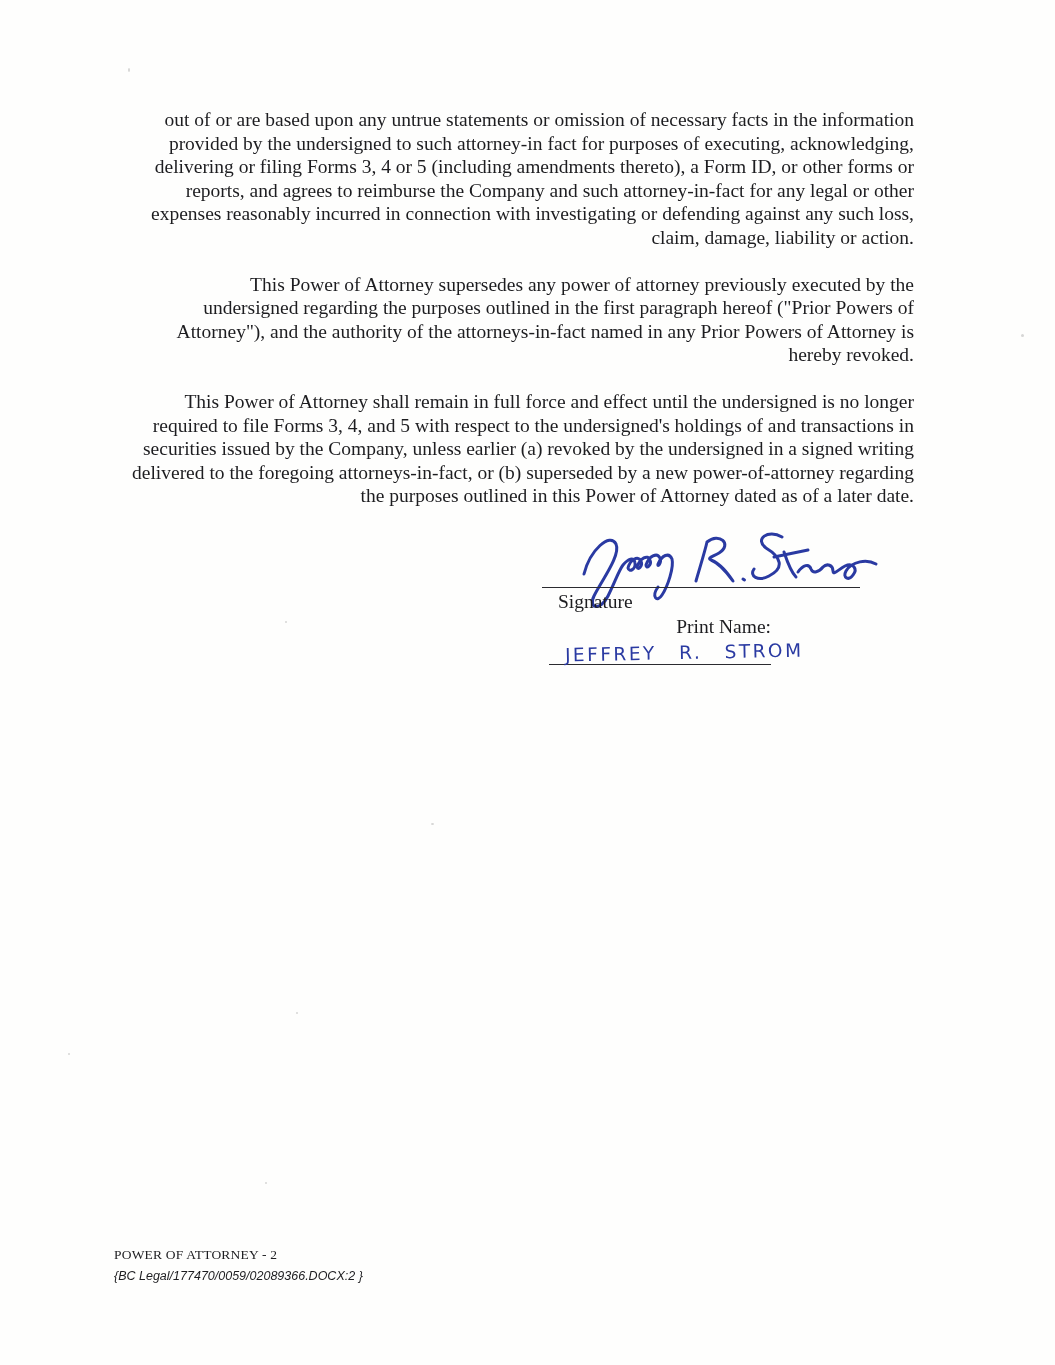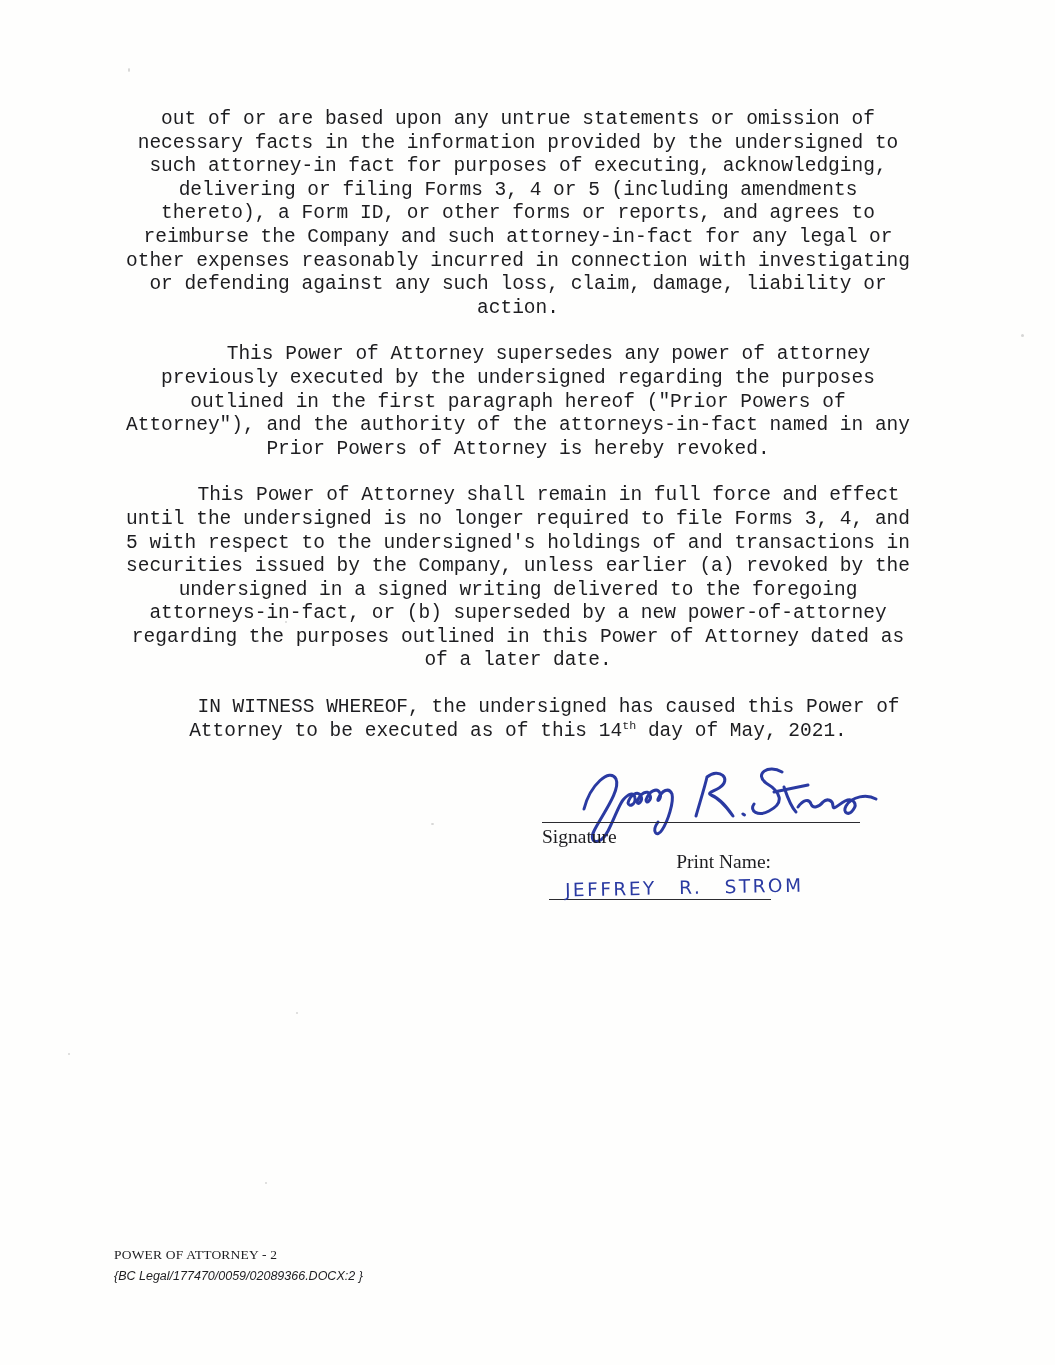--- a/index.html
+++ b/index.html
@@ -15,22 +15,21 @@
   .content {
     position: absolute;
     top: 108px;
     left: 122px;
     width: 792px;
   }
   .para {
     font-size: 19.5px;
     line-height: 23.6px;
     margin: 0 0 23px 0;
-    text-align: center;
-    font-family: Liberation Mono, monospace;
+    text-align: right;
   }
   .para.indent { text-indent: 61px; }
   sup.th {
     font-size: 0.6em;
     vertical-align: super;
     line-height: 0;
   }
   
   .sig-area {
     position: relative;
@@ -50,21 +49,21 @@
   .sig-line {
     position: absolute;
     top: 55px;
     left: 0;
     width: 318px;
     border-bottom: 1.6px solid #2b2b30;
   }
   .sig-label {
     position: absolute;
     top: 59px;
-    left: 0;
+    left: 16px;
     font-size: 19.5px;
   }
   .print-row {
     position: absolute;
     top: 84px;
     left: 0;
     display: flex;
     align-items: flex-end;
     font-size: 19.5px;
     flex-direction: column;
@@ -120,21 +119,20 @@
 <div class="page">
 
   <div class="content">
 
     <p class="para">out of or are based upon any untrue statements or omission of necessary facts in the information provided by the undersigned to such attorney-in fact for purposes of executing, acknowledging, delivering or filing Forms 3, 4 or 5 (including amendments thereto), a Form ID, or other forms or reports, and agrees to reimburse the Company and such attorney-in-fact for any legal or other expenses reasonably incurred in connection with investigating or defending against any such loss, claim, damage, liability or action.</p>
 
     <p class="para indent">This Power of Attorney supersedes any power of attorney previously executed by the undersigned regarding the purposes outlined in the first paragraph hereof ("Prior Powers of Attorney"), and the authority of the attorneys-in-fact named in any Prior Powers of Attorney is hereby revoked.</p>
 
     <p class="para indent">This Power of Attorney shall remain in full force and effect until the undersigned is no longer required to file Forms 3, 4, and 5 with respect to the undersigned's holdings of and transactions in securities issued by the Company, unless earlier (a) revoked by the undersigned in a signed writing delivered to the foregoing attorneys-in-fact, or (b) superseded by a new power-of-attorney regarding the purposes outlined in this Power of Attorney dated as of a later date.</p>
 
-    <p class="para indent"><span>IN WITNESS WHEREOF, the undersigned has caused this Power of Attorney to be executed as of this 14</span><sup class="th">th</sup><span> day of May, 2021.</span></p>
 
     <div class="sig-area">
 
       <svg class="signature-svg" viewBox="0 0 310 92" fill="none" stroke="#2a3aa2" stroke-width="3" stroke-linecap="round" stroke-linejoin="round">
         <path d="M14 50 C20 26 40 8 46 20 C51 31 32 56 24 72 C18 84 30 88 38 72 C45 58 49 46 53 41 C58 35 64 32 65 39 C66 45 59 49 58 44 C60 36 68 31 71 37 C73 42 68 47 67 43 C70 34 78 30 80 36 C82 41 76 46 76 41 C79 32 87 28 90 34 C92 39 87 44 88 40 C92 31 99 28 102 35 C104 43 98 62 92 71 C87 79 81 73 88 63"></path>
         <path d="M126 57 C130 43 135 27 137 18 C149 8 163 20 149 29 C142 33 137 34 141 36 C151 40 158 50 163 57"></path>
         <path d="M173 55 L174.5 56"></path>
         <path d="M212 13 C198 5 184 15 196 24 C211 33 215 44 199 52 C188 58 179 52 184 45"></path>
         <path d="M214 28 C217 37 221 48 226 53"></path>
         <path d="M204 33 L238 26"></path>

